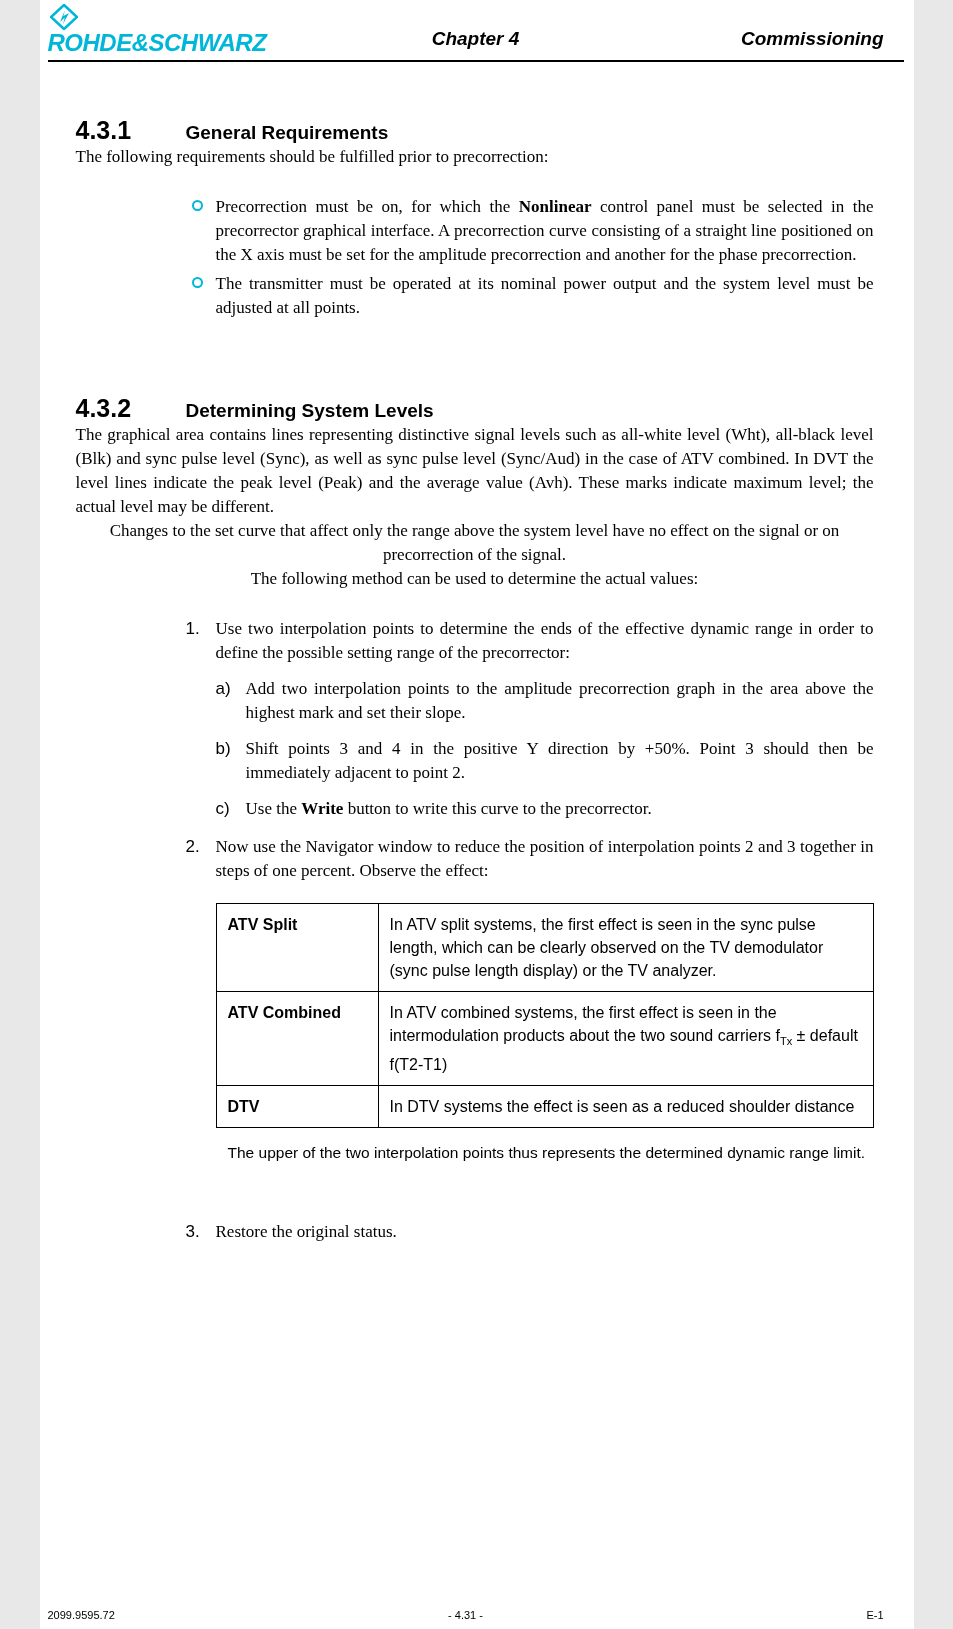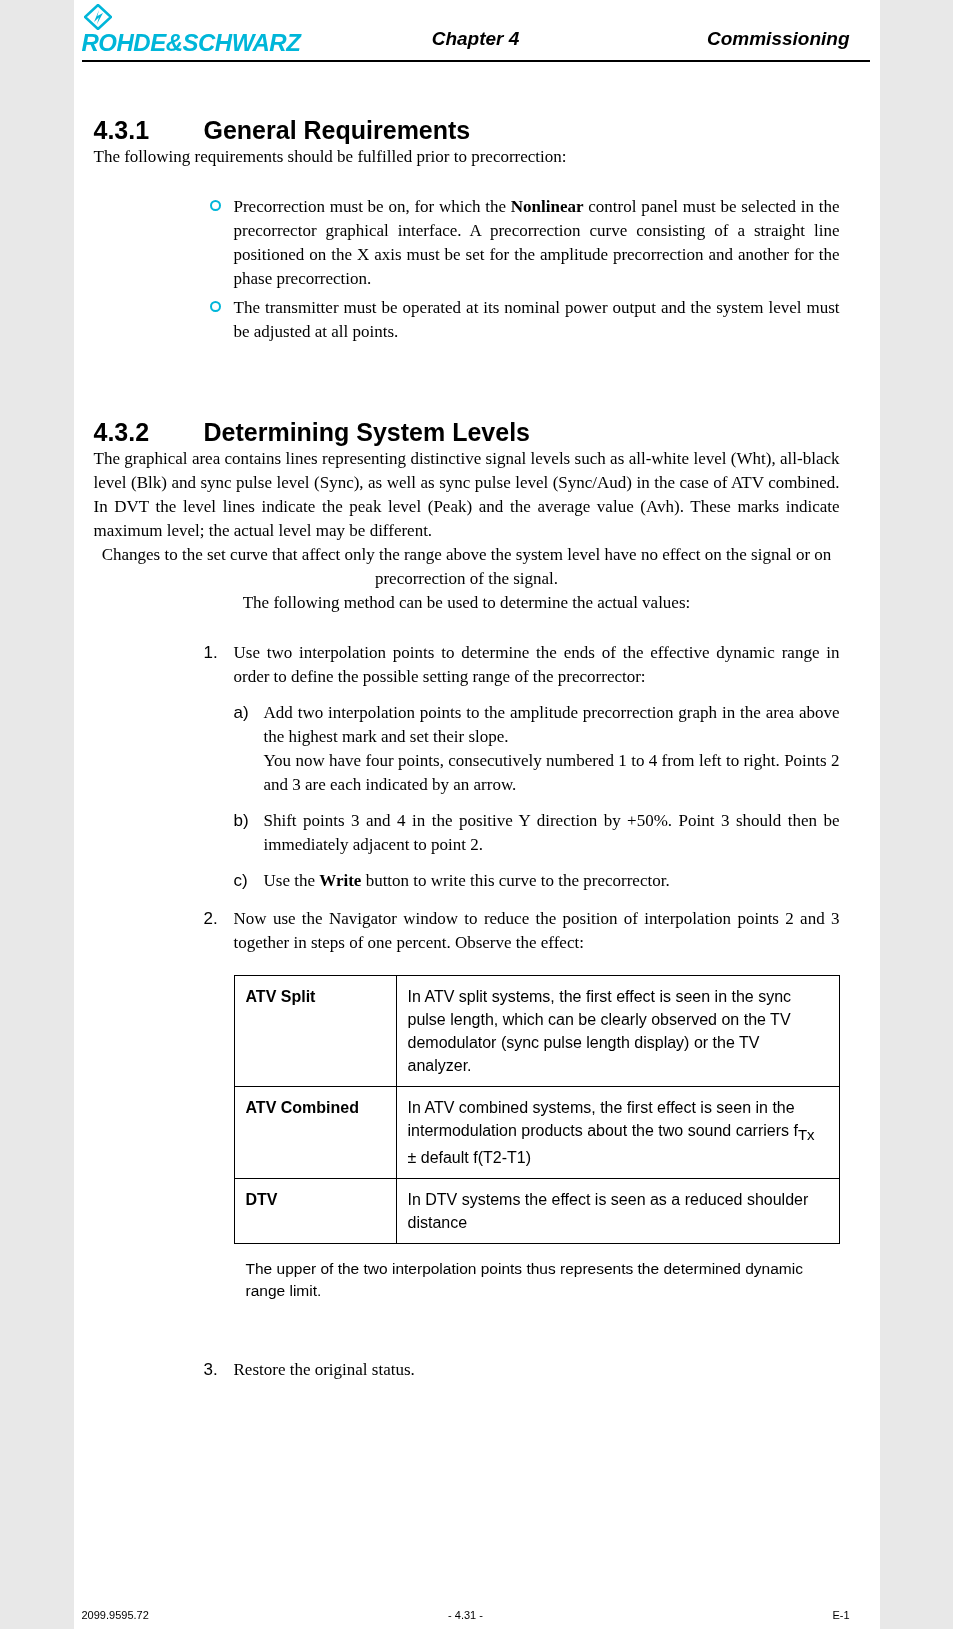--- a/index.html
+++ b/index.html
@@ -1,40 +1,40 @@
 <!DOCTYPE html>
 <html style="--brand: #00b6d9;"><head>
 <meta charset="utf-8">
 <style>
   :root { --brand:#00b6d9; }
   * { box-sizing: border-box; }
   html,body { margin:0; padding:0; background:#e8e8e8; }
   .page {
-    width:806px; height:1629px; background:#ffffff; position:relative;
+    width:874px; height:1629px; background:#ffffff; position:relative;
     font-family:"Liberation Sans", sans-serif; color:#000; overflow:hidden;
     margin:0 auto;
   }
   
   .header { margin:0 10px 0 8px; height:62px; border-bottom:2px solid #000; position:relative; }
   .logo { position:absolute; left:0; top:4px; line-height:1; }
   .logo .emblem { display:block; margin-left:2px; }
   .wordmark {
     display:block; color:var(--brand); font-weight:bold; font-style:italic;
     font-size:24px; letter-spacing:-0.5px; margin-top:1px; white-space:nowrap;
   }
   .run-head { position:absolute; bottom:10px; font-weight:bold; font-style:italic; font-size:19px; }
   .run-head.chapter { left:50%; transform:translateX(-50%); }
   .run-head.doctitle { right:20px; }
   
-  .content { padding:0 40px 0 20px; }
+  .content { padding:0 40px 0 20px;margin-left:16px; }
   .sec-head { display:flex; align-items:baseline; }
   .sec-head.first { margin-top:54px; }
   .sec-head.second { margin-top:74px; }
   .sec-num { width:110px; flex-shrink:0; font-size:25px; font-weight:bold; }
-  .sec-title { font-size:25px; font-weight:bold; margin:0; }
+  .sec-title { font-size:19px; font-weight:bold; margin:0; }
   p.body { font-size:17px; line-height:24px; margin:0;font-family:Liberation Serif, serif; }
   .just { text-align:justify; }
   .indent { margin-left:110px; }
   .mt-intro { margin-top:32px; }
   .mt-para  { margin-top:22px;text-align:center; }
   .mt-para1 { margin-top:32px; }
   
   .bullets { margin:26px 0 0 110px; }
   .bullet { display:flex; }
   .bullet + .bullet { margin-top:5px; }
@@ -50,21 +50,21 @@
   .step-body { flex:1; min-width:0; }
   .substep { display:flex; margin-top:12px; }
   .sub-marker { width:30px; flex-shrink:0; font-size:17px; line-height:24px; }
   .sub-body { flex:1; min-width:0; }
   .cont-para { margin-top:10px; }
   
   .effects-table { border-collapse:collapse; width:100%; margin-top:20px; }
   .effects-table td { border:1px solid #000; vertical-align:top; padding:9px 11px; }
   .effects-table td.lbl { width:162px; font-weight:bold; font-size:16px; line-height:23px; }
   .effects-table td.txt { font-size:16px; line-height:23px; }
-  .effects-table sub { font-size:15px;text-align:right; }
+  .effects-table sub { font-size:11px;text-align:right; }
   .table-note { font-size:15.5px; line-height:22px; margin:14px 0 0 12px; }
   
   .footer { position:absolute; left:8px; right:30px; bottom:8px; display:flex; font-size:11px; }
   .footer span { flex:1; }
   .footer .center { text-align:center; }
   .footer .right { text-align:right; }
   b { font-weight:bold; }
 </style>
 </head>
 <body>
@@ -114,21 +114,20 @@
 
     <div class="step mt-step1">
       <span class="step-marker">1.</span>
       <div class="step-body">
         <p class="body just">Use two interpolation points to determine the ends of the effective dynamic range in order to define the possible setting range of the precorrector:</p>
 
         <div class="substep">
           <span class="sub-marker">a)</span>
           <div class="sub-body">
             <p class="body just">Add two interpolation points to the amplitude precorrection graph in the area above the highest mark and set their slope.</p>
-            <p class="body just cont-para">You now have four points, consecutively numbered 1 to 4 from left to right. Points 2 and 3 are each indicated by an arrow.</p>
           </div>
         </div>
 
         <div class="substep">
           <span class="sub-marker">b)</span>
           <div class="sub-body">
             <p class="body just">Shift points 3 and 4 in the positive Y direction by +50%. Point 3 should then be immediately adjacent to point 2.</p>
           </div>
         </div>
 

